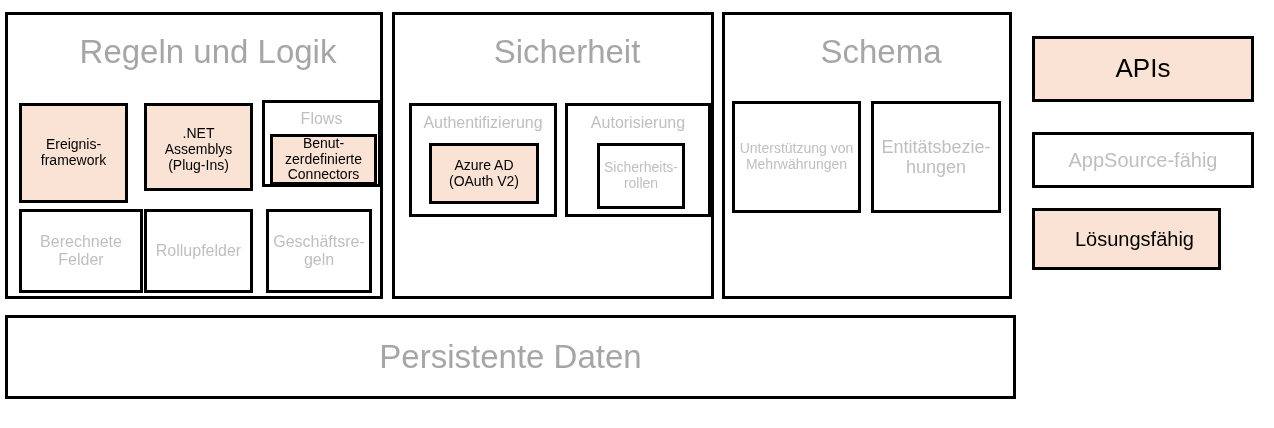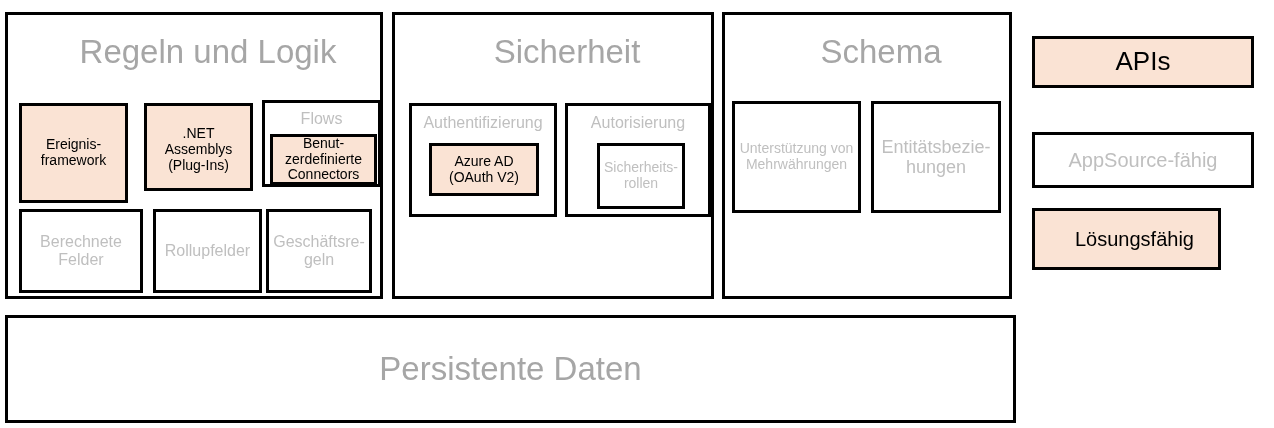--- a/index.html
+++ b/index.html
@@ -114,36 +114,36 @@
 zerdefinierte
 Connectors</span>
       </div>
     </div>
 
     <div class="box" style="left:11px; top:194px; width:124px; height:84px;">
       <span class="leaf-label t-gray fs-16" style="white-space:pre-line;">Berechnete
 Felder</span>
     </div>
 
-    <div class="box" style="left:145px; top:194px; width:109px; height:84px;">
+    <div class="box" style="left:136px; top:194px; width:109px; height:84px;">
       <span class="leaf-label t-gray fs-16" style="white-space:pre-line;">Rollupfelder</span>
     </div>
 
     <div class="box" style="left:258px; top:194px; width:106px; height:84px;">
       <span class="leaf-label t-gray fs-16" style="white-space:pre-line;">Geschäftsre-
 geln</span>
     </div>
   </div>
 
   <div class="box group" style="left:392px; top:12px; width:322px; height:287px;">
     <div class="group-title" style="top:18px;">Sicherheit</div>
 
     <div class="subgroup" style="left:14px; top:88px; width:148px; height:114px;">
       <div class="subgroup-title t-gray" style="top:7px;">Authentifizierung</div>
-      <div class="box filled" style="left:17px; top:37px; width:110px; height:53px;">
+      <div class="box filled" style="left:17px; top:37px; width:110px; height:61px;">
         <span class="leaf-label t-dark fs-14" style="white-space:pre-line;">Azure AD
 (OAuth V2)</span>
       </div>
     </div>
 
     <div class="subgroup" style="left:170px; top:88px; width:146px; height:114px;">
       <div class="subgroup-title t-gray" style="top:7px;">Autorisierung</div>
       <div class="box" style="left:29px; top:37px; width:88px; height:66px;">
         <span class="leaf-label t-gray fs-14" style="white-space:pre-line;">Sicherheits-
 rollen</span>
@@ -158,29 +158,29 @@
       <span class="leaf-label t-gray fs-14" style="white-space:pre-line;">Unterstützung von
 Mehrwährungen</span>
     </div>
 
     <div class="box" style="left:146px; top:86px; width:130px; height:112px;">
       <span class="leaf-label t-gray fs-15" style="white-space:pre-line;">Entitätsbezie-
 hungen</span>
     </div>
   </div>
 
-  <div class="box filled" style="left:1032px; top:36px; width:222px; height:52px;">
+  <div class="box filled" style="left:1032px; top:36px; width:222px; height:66px;">
     <span class="leaf-label t-dark fs-26">APIs</span>
   </div>
 
   <div class="box" style="left:1032px; top:132px; width:222px; height:56px;">
     <span class="leaf-label t-gray fs-20">AppSource-fähig</span>
   </div>
 
   <div class="box" style="left:1032px; top:208px; width:189px; height:62px; background:#FAE3D4;padding-left:16px;">
     <span class="leaf-label t-dark fs-20">Lösungsfähig</span>
   </div>
 
-  <div class="box" style="left:5px; top:315px; width:1011px; height:108px;">
+  <div class="box" style="left:5px; top:315px; width:1011px; height:84px;">
     <span class="leaf-label t-gray2 fs-33">Persistente Daten</span>
   </div>
 
 </div>
 
 </body></html>

